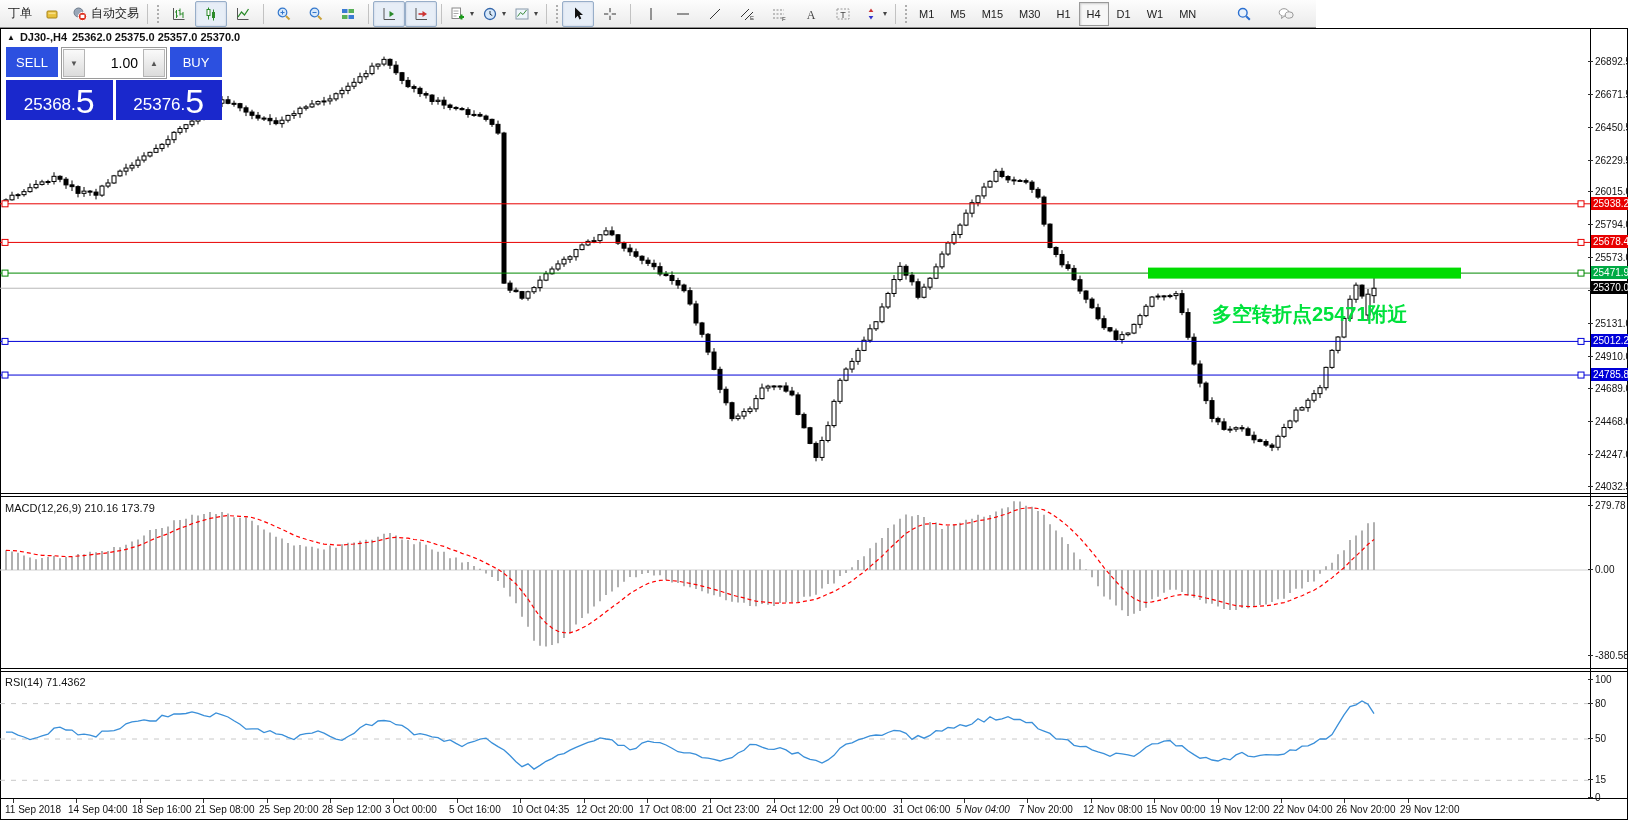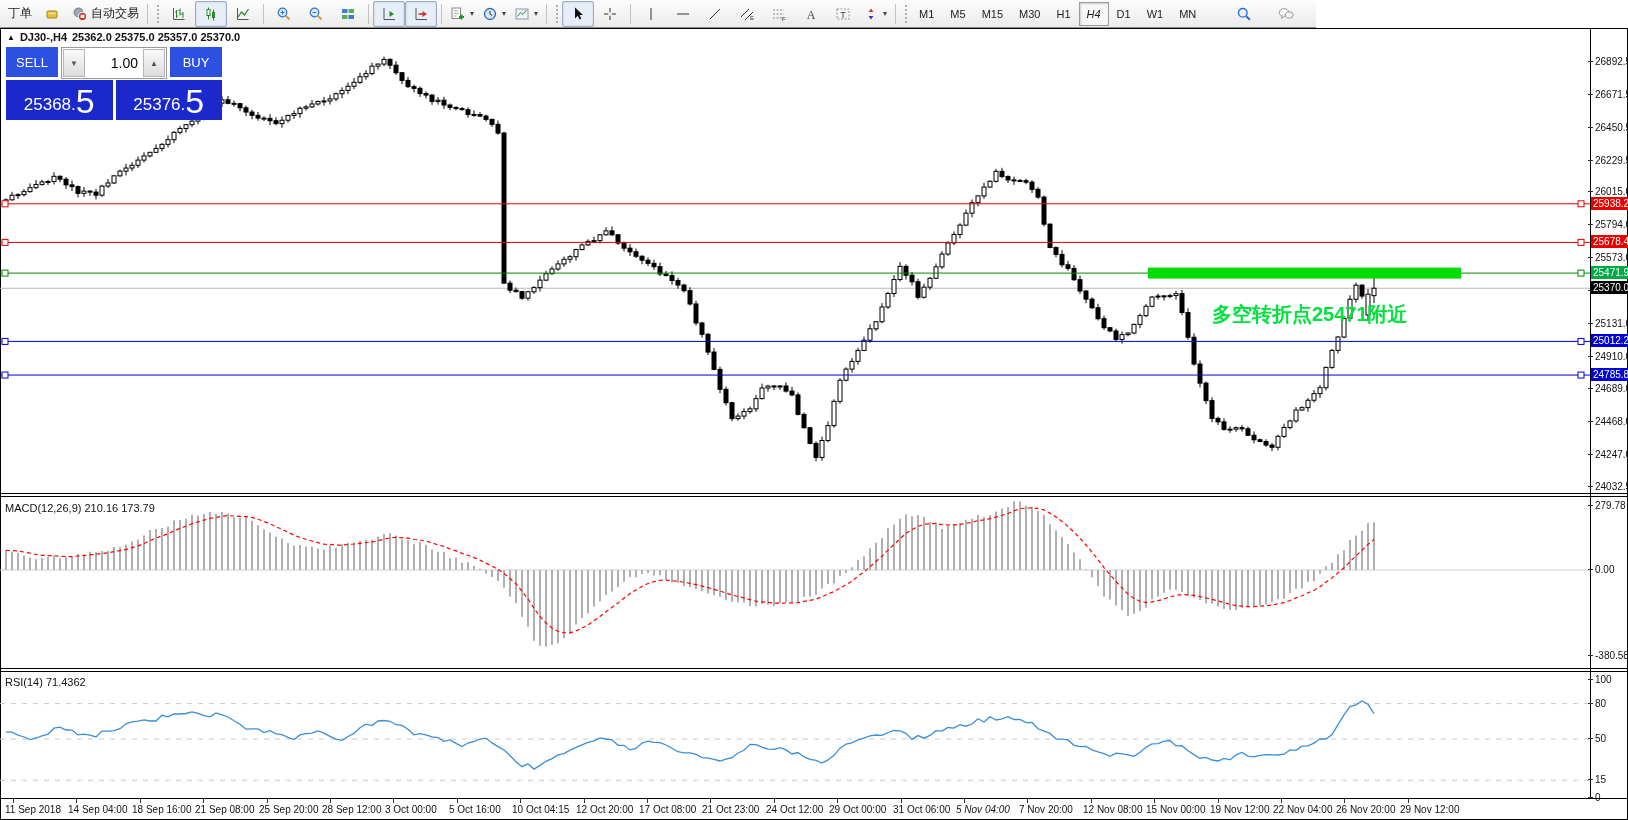--- a/index.html
+++ b/index.html
@@ -13,21 +13,21 @@
           gap:3px;padding:0 3px;border:1px solid transparent;border-radius:2px;
           font-size:12px;color:#222;white-space:nowrap;}
   .tb-btn.pressed{background:#e7eef7;border-color:#98aec9;box-shadow:inset 0 0 2px #b9c7d8;}
   .tb-caret{font-size:8px;color:#444;margin-left:1px;}
   .tb-sep{width:1px;height:20px;background:#c2c2c2;margin:0 4px;}
   .tb-grip{width:5px;height:22px;margin:0 3px;
            background-image:radial-gradient(#aeaeae 1px,transparent 1.2px);
            background-size:4px 4px;background-position:1px 1px;}
   .tf-btn{font-size:11px;height:22px;display:flex;align-items:center;padding:0 7px;
           border:1px solid transparent;color:#222;}
-  .tf-btn.active{border-color:#9a9a9a;background:#f7f7f7;box-shadow:inset 1px 1px 2px #cfcfcf;font-style:italic;}
+  .tf-btn.active{border-color:#9a9a9a;background:#f7f7f7;box-shadow:inset 1px 1px 2px #cfcfcf;}
   .tb-right{margin-left:auto;display:flex;align-items:center;gap:10px;padding-right:10px;}
   
   .chart-window{position:absolute;left:0;top:28px;width:1628px;height:792px;box-sizing:border-box;
                 background:#fff;border:1px solid #000;z-index:1;}
   .pane-svg{position:absolute;left:0;z-index:2;}
   .divider{position:absolute;left:0;width:1628px;height:1px;background:#000;z-index:6;}
   
   .price-axis{position:absolute;left:1590px;top:28px;width:38px;height:771px;z-index:5;
               border-left:1px solid #000;background:transparent;font-size:10px;color:#111;}
   .ax-tick{position:absolute;left:0;width:100%;}
@@ -909,21 +909,21 @@
     <div class="t-label" style="left: 192px;">21 Sep 08:00</div>
     <div class="t-tick" style="left: 264px;"></div>
     <div class="t-label" style="left: 256px;">25 Sep 20:00</div>
     <div class="t-tick" style="left: 327px;"></div>
     <div class="t-label" style="left: 319px;">28 Sep 12:00</div>
     <div class="t-tick" style="left: 390px;"></div>
     <div class="t-label" style="left: 382px; text-align: right;">3 Oct 00:00</div>
     <div class="t-tick" style="left: 454px;"></div>
     <div class="t-label" style="left: 446px;">5 Oct 16:00</div>
     <div class="t-tick" style="left: 517px;"></div>
-    <div class="t-label" style="left: 509px;">10 Oct 04:15</div>
+    <div class="t-label" style="left: 509px;">10 Oct 04:35</div>
     <div class="t-tick" style="left: 581px;"></div>
     <div class="t-label" style="left: 573px;">12 Oct 20:00</div>
     <div class="t-tick" style="left: 644px;"></div>
     <div class="t-label" style="left: 636px;">17 Oct 08:00</div>
     <div class="t-tick" style="left: 707px;"></div>
     <div class="t-label" style="left: 699px;">21 Oct 23:00</div>
     <div class="t-tick" style="left: 771px;"></div>
     <div class="t-label" style="left: 763px;">24 Oct 12:00</div>
     <div class="t-tick" style="left: 834px;"></div>
     <div class="t-label" style="left: 826px;">29 Oct 00:00</div>

